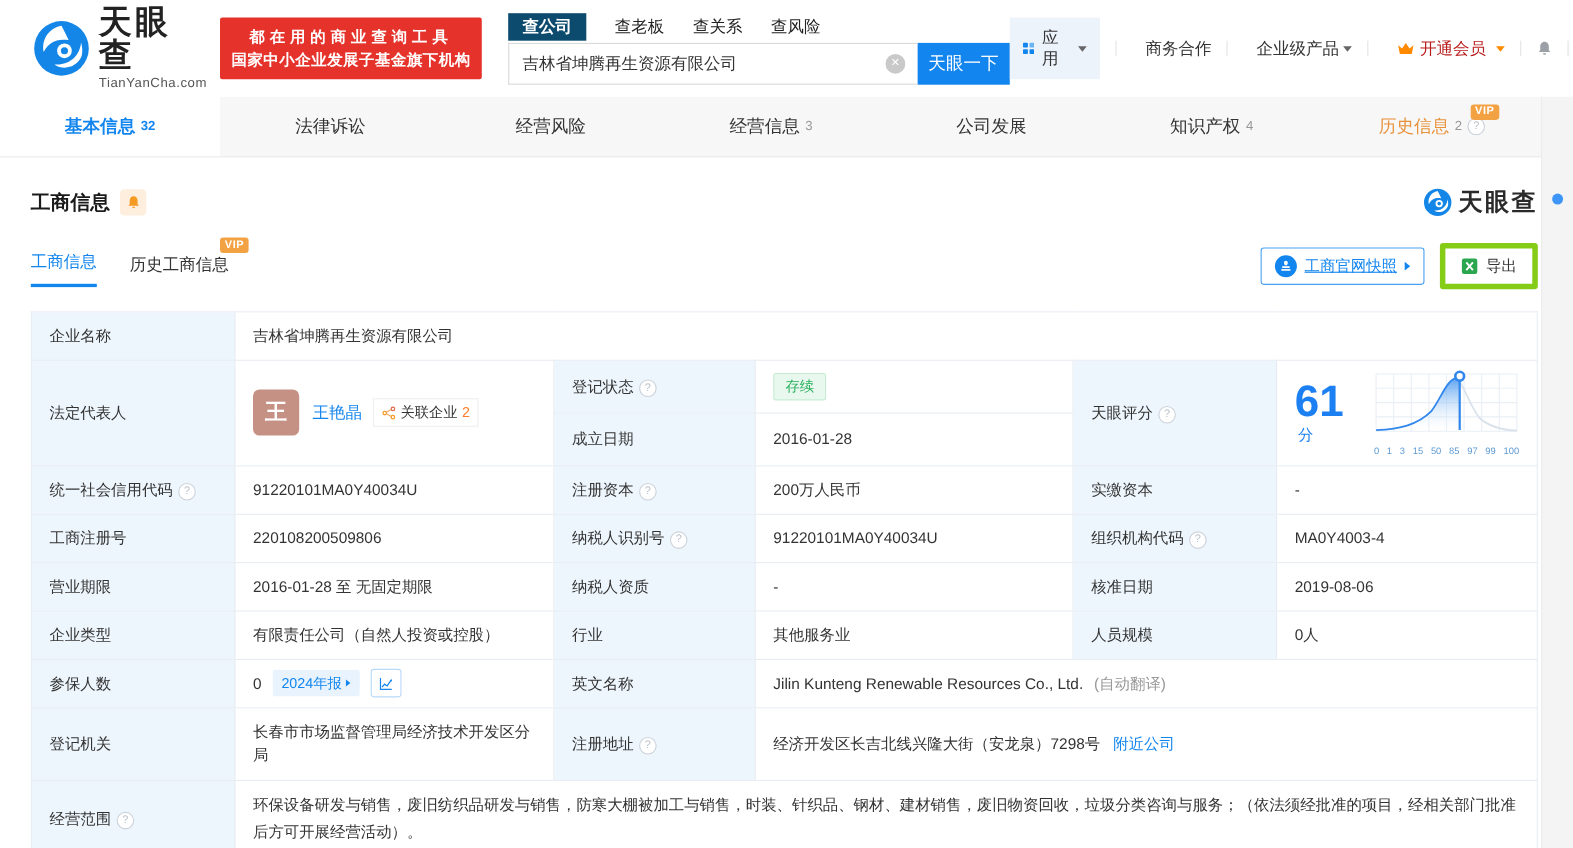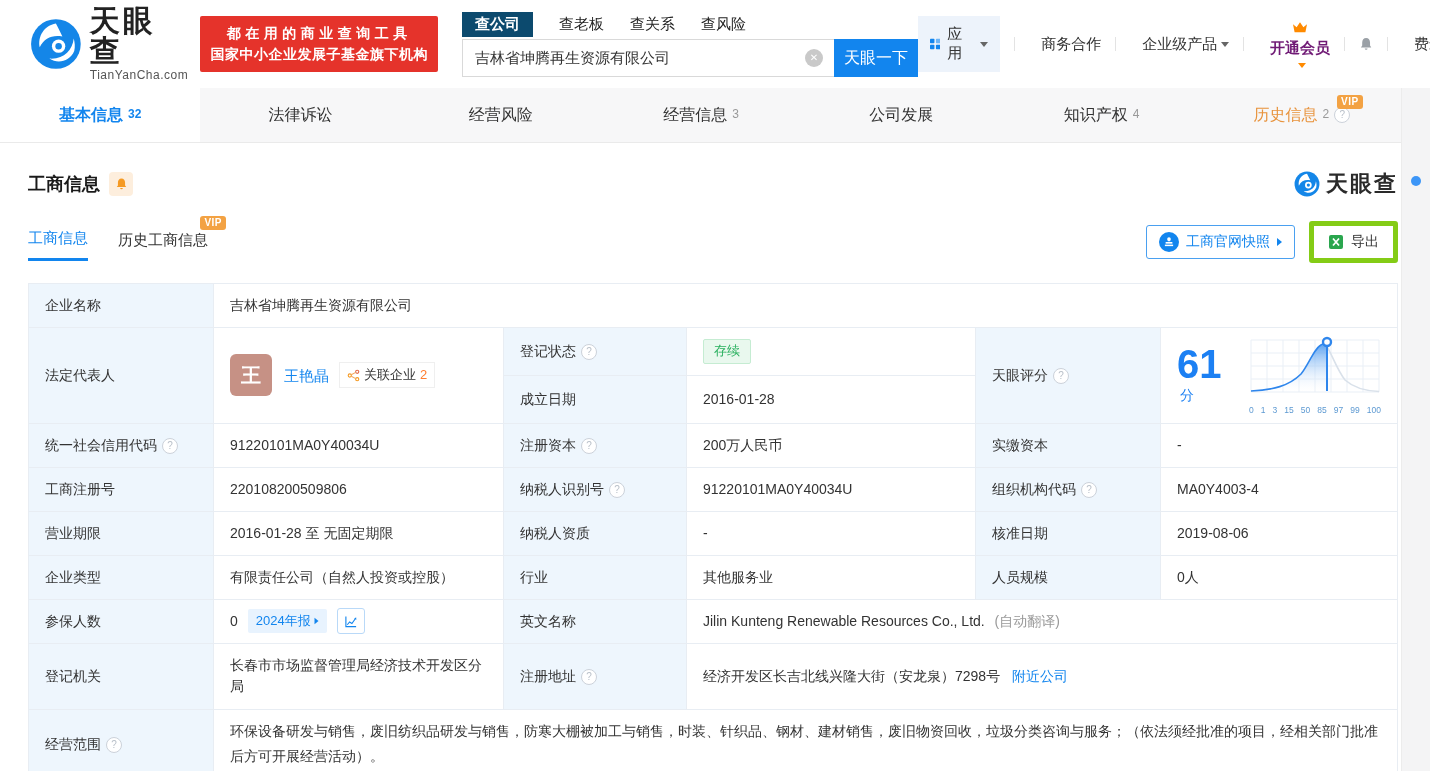--- a/index.html
+++ b/index.html
@@ -23,21 +23,21 @@
   .input-wrap input{width:100%;height:38px;box-sizing:border-box;border:1px solid #d9d9d9;border-right:none;padding:0 38px 0 12px;font-size:15px;color:#333;font-family:inherit;outline:none;}
   .clear-btn{position:absolute;right:11px;top:10px;width:18px;height:18px;border-radius:50%;background:#c9c9c9;color:#fff;font-size:10px;line-height:18px;text-align:center;cursor:pointer;}
   .clear-btn::after{content:"✕";}
   .search-btn{height:38px;width:84px;background:#1285ee;color:#fff;font-size:16px;border:none;cursor:pointer;font-family:inherit;}
   .top-nav{margin-left:auto;margin-right:30px;display:flex;align-items:center;font-size:15px;color:#333;}
   .app-btn{display:flex;align-items:center;gap:7px;background:#edf3fb;padding:9px 12px;cursor:pointer;}
   .caret{display:inline-block;width:0;height:0;border-left:4.5px solid transparent;border-right:4.5px solid transparent;border-top:5px solid #666;margin-left:4px;}
   .caret.orange{border-top-color:#ff8a00;}
   .nav-sep{width:1px;height:14px;background:#e3e3e3;margin:0 14px;}
   .nav-item{cursor:pointer;display:flex;align-items:center;white-space:nowrap;margin-left:12px;}
-  .nav-vip{color:#701a75;gap:5px;font-weight:bold;flex-direction:column;}
+  .nav-vip{color:#b91c1c;gap:5px;font-weight:normal;}
   
   .main-tabs{height:54px;background:#f7f7f8;border-bottom:1px solid #eaeaea;display:flex;width:1402px;}
   .mtab{flex:1;display:flex;align-items:center;justify-content:center;font-size:16px;color:#333;cursor:pointer;position:relative;}
   .mtab .cnt{font-size:12px;color:#999;margin-left:5px;position:relative;top:-1px;}
   .mtab.active{background:#fff;color:#1285ee;font-weight:bold;}
   .mtab.active .cnt{color:#1285ee;}
   .mtab.orange{color:#e8933c;}
   .vip-badge{display:inline-block;background:#f3a243;color:#fff;font-size:10px;font-weight:bold;line-height:14px;padding:0 4px;border-radius:3px;letter-spacing:.5px;}
   .mtab .vip-badge{position:absolute;top:7px;margin-left:96px;}
   .help{display:inline-block;width:14px;height:14px;line-height:13px;border:1px solid #ccd2da;border-radius:50%;color:#b9c0c9;font-size:10px;text-align:center;margin-left:5px;vertical-align:1px;cursor:pointer;background:#fff;}
@@ -48,21 +48,21 @@
   .bell-badge{margin-left:9px;width:24px;height:24px;background:#fdeedd;border-radius:4px;display:flex;align-items:center;justify-content:center;cursor:pointer;}
   .tyc-watermark{margin-left:auto;display:flex;align-items:center;gap:6px;}
   .tyc-watermark .wm-txt{font-size:22px;font-weight:800;color:#2a2a2a;letter-spacing:2px;}
   
   .subtab-row{display:flex;align-items:center;margin:22px 32px 0 28px;}
   .subtab{font-size:15px;padding-bottom:10px;cursor:pointer;position:relative;}
   .subtab.active{color:#1285ee;border-bottom:3px solid #1285ee;}
   .subtab.history{margin-left:30px;color:#333;}
   .subtab .vip-badge{position:absolute;top:-15px;right:-18px;}
   .head-btns{margin-left:auto;display:flex;align-items:center;margin-bottom:6px;}
-  .snapshot-btn{height:32px;border:1px solid #4aa0f0;border-radius:3px;color:#1285ee;display:flex;align-items:center;padding:0 12px;gap:7px;font-size:14px;cursor:pointer;background:#fff;}
+  .snapshot-btn{height:32px;border:1px solid #4aa0f0;border-radius:3px;color:#1285ee;display:flex;align-items:center;padding:0 12px;gap:7px;font-size:14px;cursor:pointer;background:#fff;text-decoration:underline;}
   .stamp-circ{width:20px;height:20px;border-radius:50%;background:#1285ee;display:flex;align-items:center;justify-content:center;}
   .arr-r{display:inline-block;width:0;height:0;border-top:4px solid transparent;border-bottom:4px solid transparent;border-left:5px solid #1285ee;}
   .export-btn{margin-left:14px;height:32px;border:5px solid #84cc16;border-radius:3px;padding:0 14px;color:#333;display:flex;align-items:center;gap:7px;font-size:14px;cursor:pointer;background:#fff;}
   
   table.info{border-collapse:collapse;margin:14px 33px 0 28px;width:1369px;table-layout:fixed;font-size:14px;}
   table.info td{border:1px solid #e8edf3;padding:6px 16px;vertical-align:middle;color:#333;line-height:1.55;word-break:break-all;}
   td.lbl{background:#eef6fd;color:#404040;}
   .h44{height:31px;}
   .h66{height:53px;}
   .h70{height:57px;}

